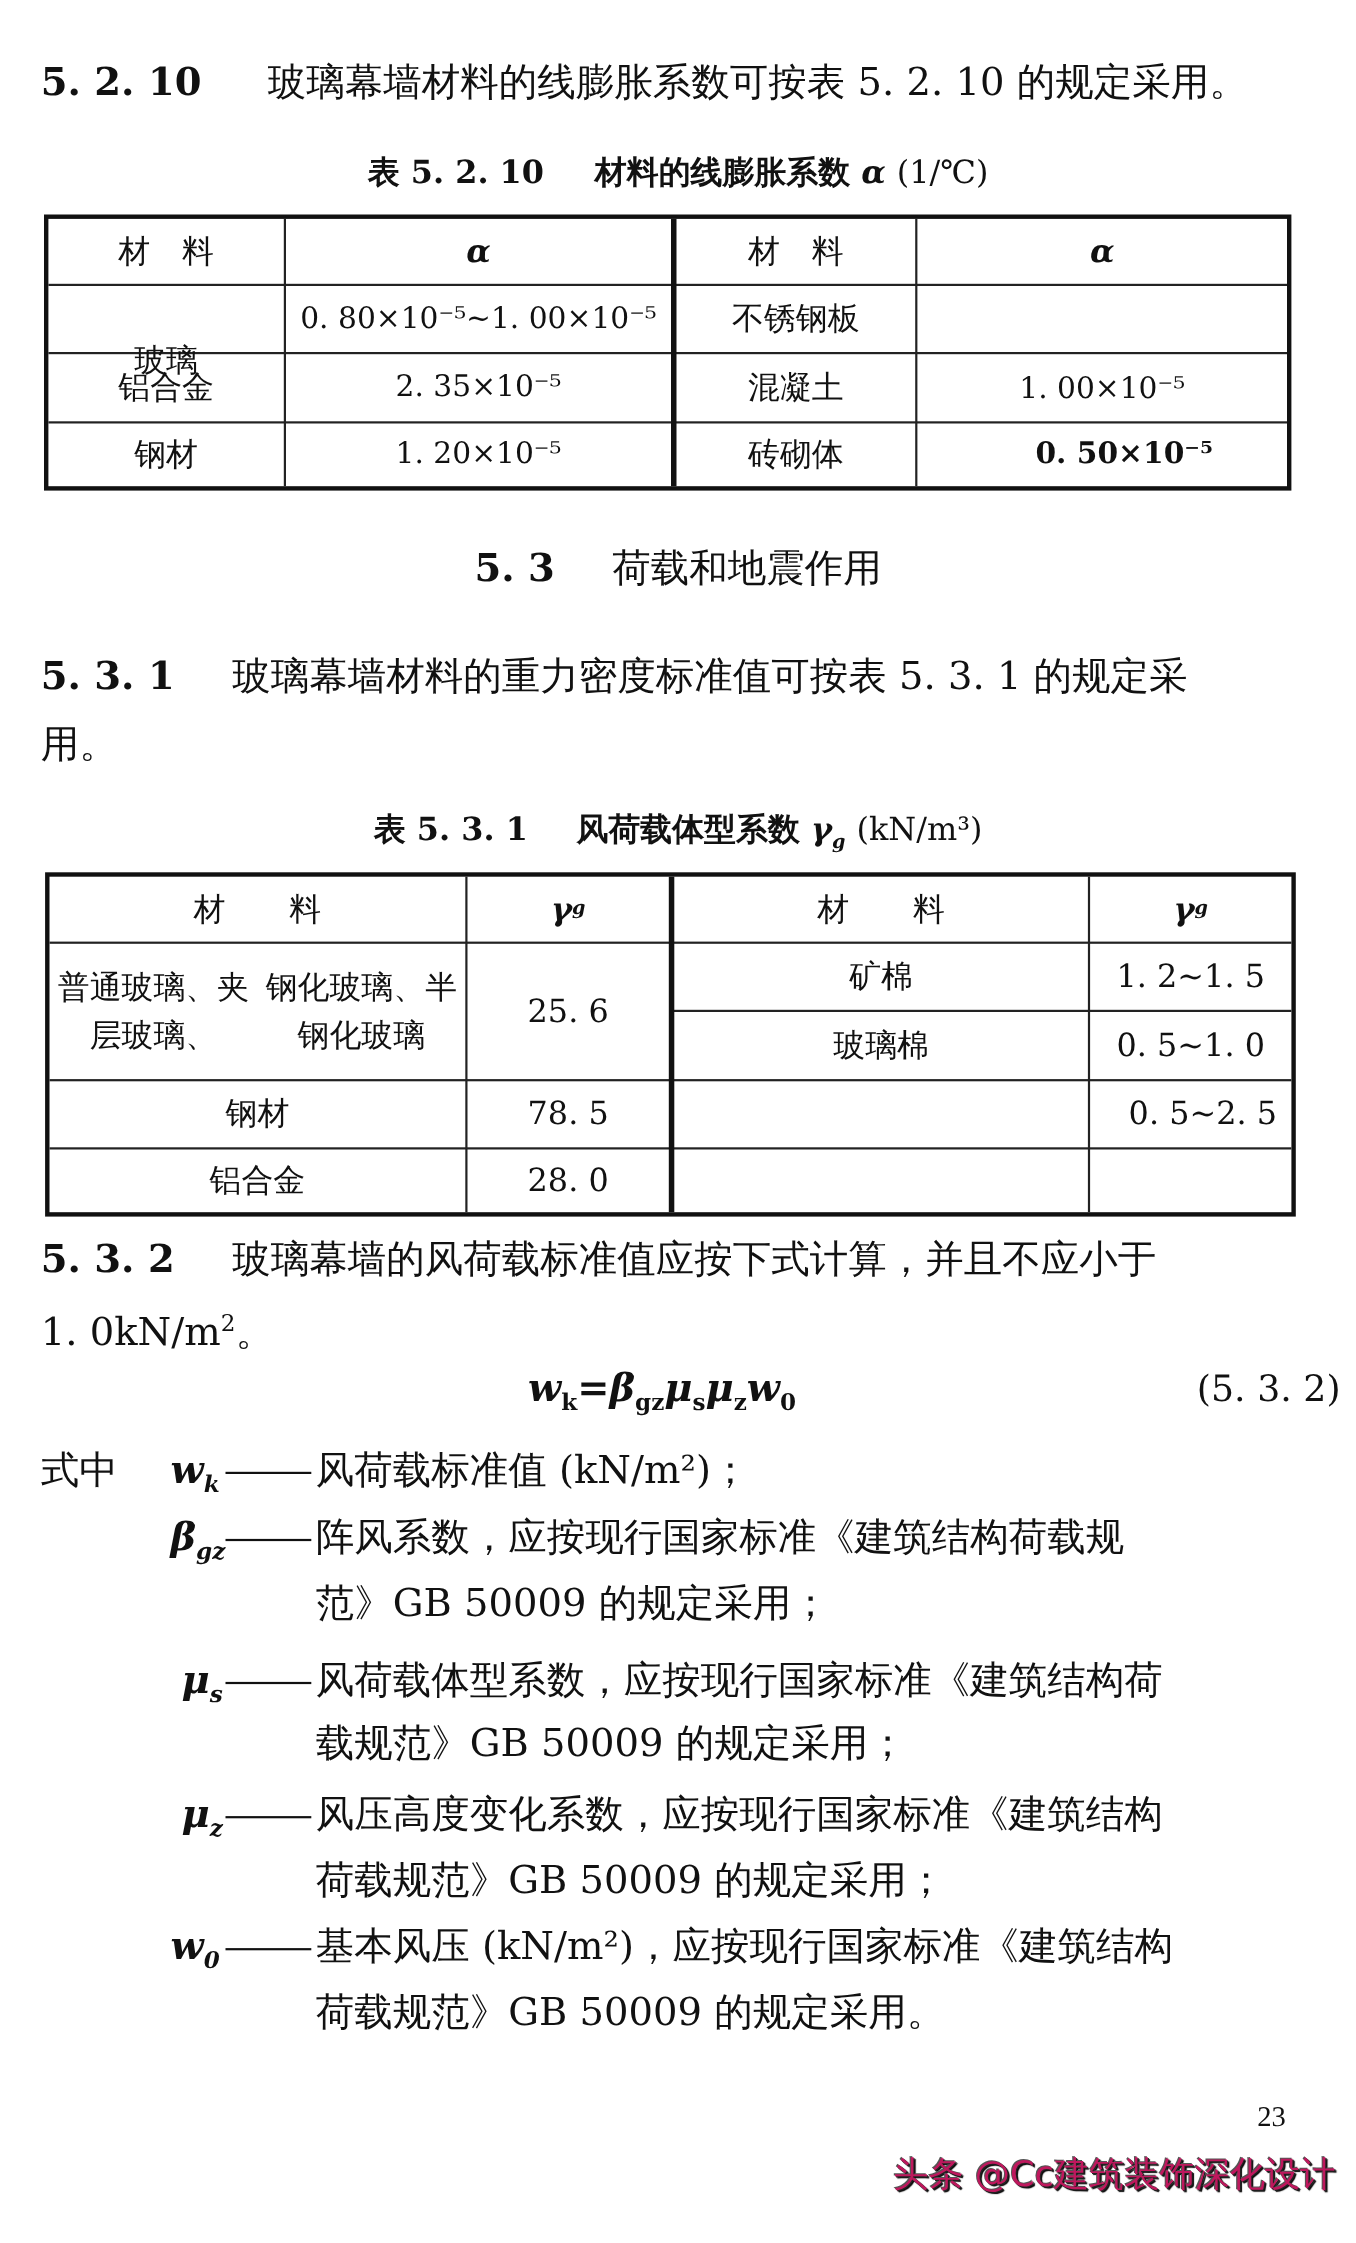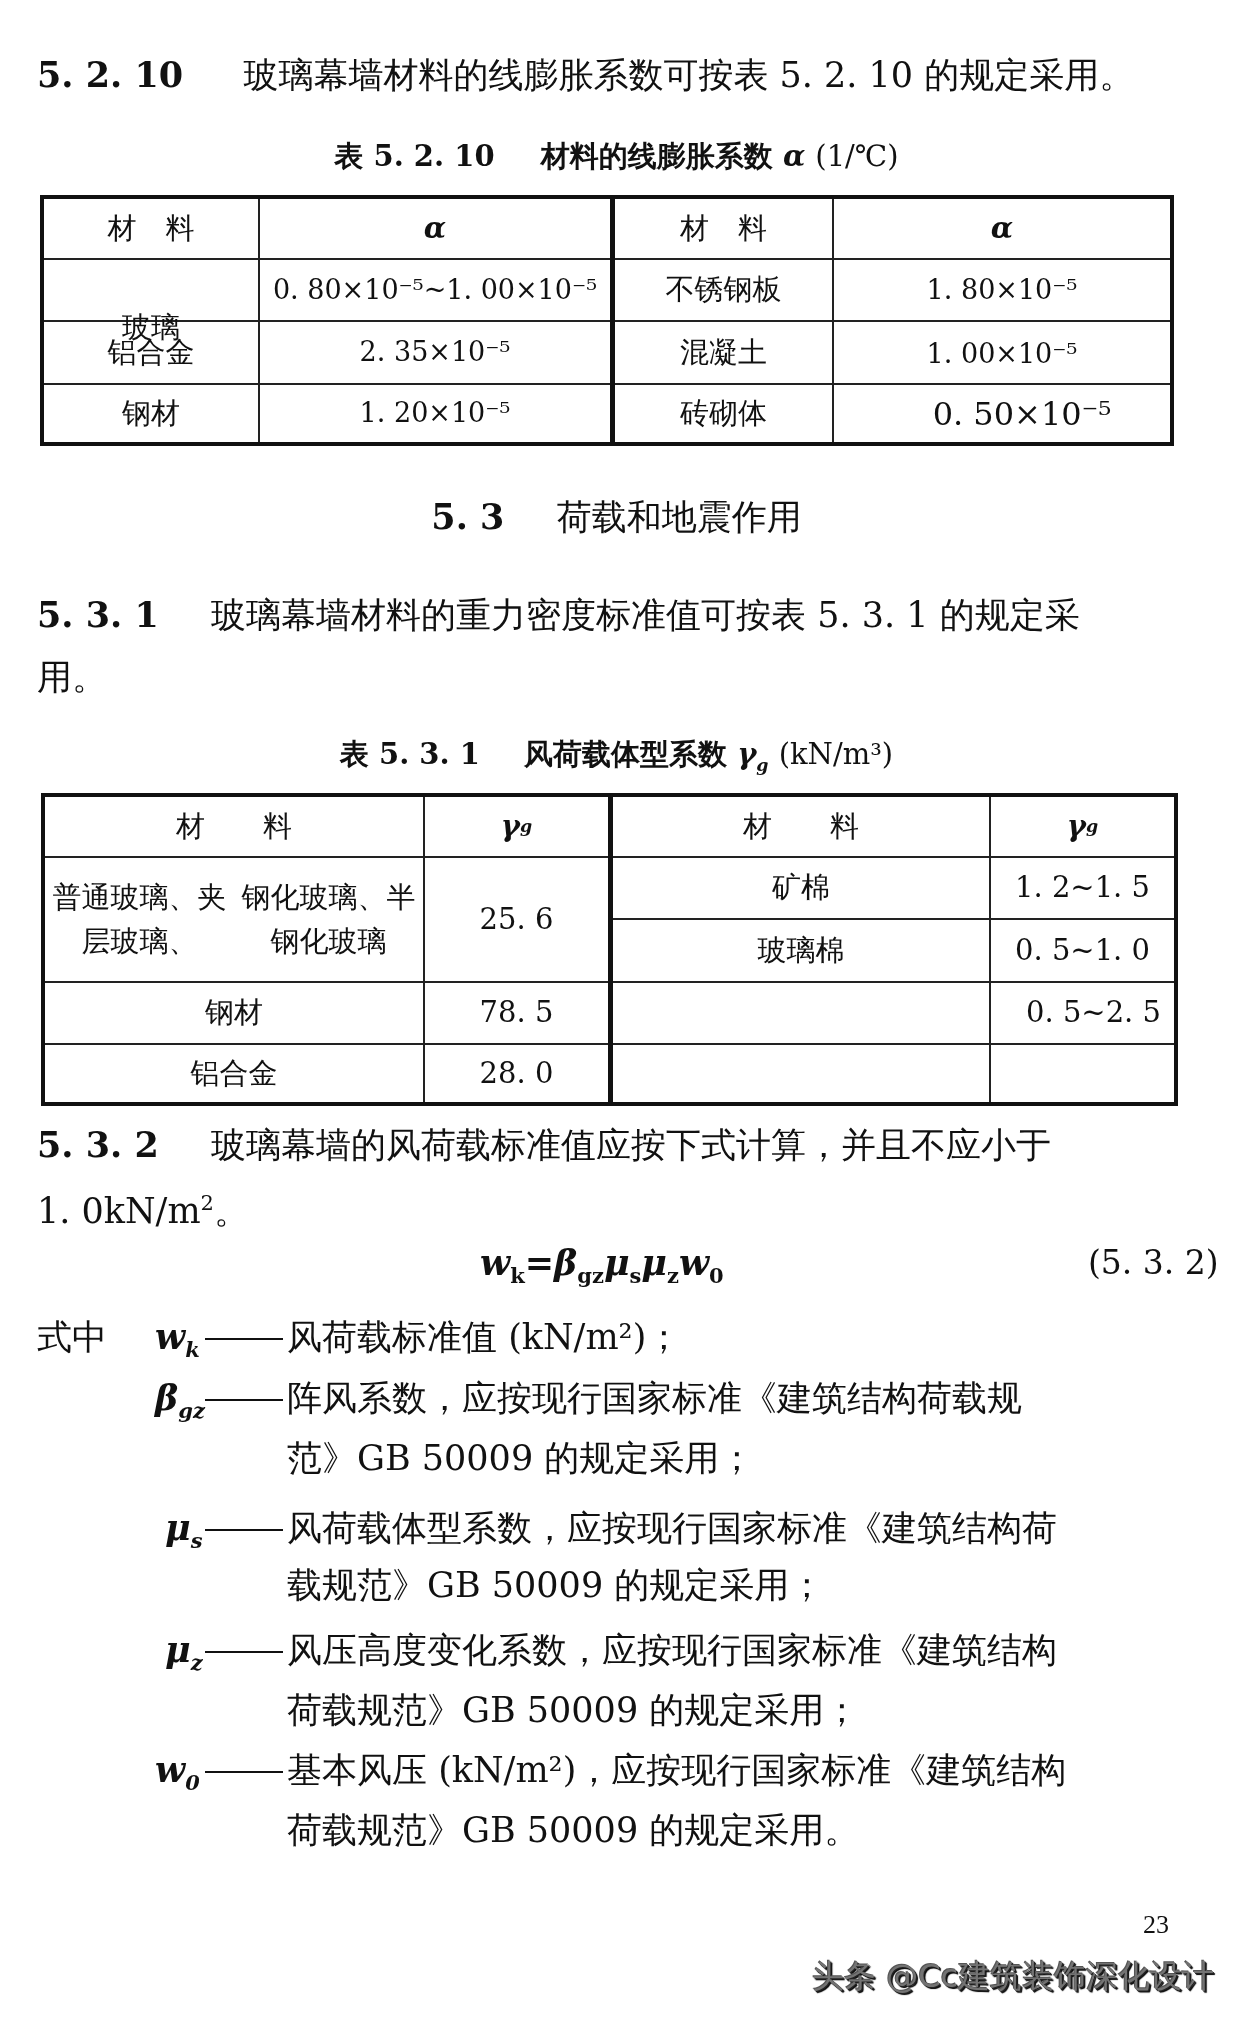--- a/index.html
+++ b/index.html
@@ -20,21 +20,21 @@
   .cell { position: absolute; box-sizing: border-box; display: flex; align-items: center; justify-content: center;
           font-size: 29px; text-align: center; line-height: 1.5; }
   .hl { position: absolute; height: 2px; background: #222; }
   .vl { position: absolute; width: 2px; background: #222; }
   .vthick { position: absolute; width: 5px; background: #111; }
   .greek { font-style: italic; font-weight: bold; font-family: "DejaVu Serif", serif; }
 
   .def-sym { position: absolute; height: 60px; line-height: 60px; font-size: 35px; font-style: italic; font-family: "DejaVu Serif", serif; white-space: nowrap; }
   .def-dash { position: absolute; height: 2px; background: #111; }
   .pageno { font-family: "Liberation Serif", serif; font-size: 26px; }
-  .watermark { font-family: "DejaVu Sans", sans-serif; font-size: 32px; color: #737373;
+  .watermark { font-family: "DejaVu Sans", sans-serif; font-size: 32px; color: #be185d;
     text-shadow: 1px 1px 0 #222, -1px -1px 0 #555, 2px 2px 1px #000; }
 </style>
 </head>
 <body>
 
 <div class="line" style="top:45px; left:37px;">
   <span class="num">5. 2. 10</span>
   <span style="display:inline-block;width:38px;"></span>
   <span>玻璃幕墙材料的线膨胀系数可按表 5. 2. 10 的规定采用。</span>
 </div>
@@ -72,23 +72,20 @@
 
   <div class="cell" style="left:0; top:61px; width:214px; height:60px;margin-top:38px;">
       <span>玻璃</span>
     </div>
   <div class="cell" style="left:216px; top:61px; width:350px; height:60px; font-size:27px;">
       <span>0. 80×10⁻⁵~1. 00×10⁻⁵</span>
     </div>
   <div class="cell" style="left:571px; top:61px; width:217px; height:60px;">
       <span>不锈钢板</span>
     </div>
-  <div class="cell" style="left:790px; top:61px; width:336px; height:60px; font-size:27px;">
-      <span>1. 80×10⁻⁵</span>
-    </div>
 
   <div class="cell" style="left:0; top:123px; width:214px; height:61px;">
       <span>铝合金</span>
     </div>
   <div class="cell" style="left:216px; top:123px; width:350px; height:61px; font-size:27px;">
       <span>2. 35×10⁻⁵</span>
     </div>
   <div class="cell" style="left:571px; top:123px; width:217px; height:61px;">
       <span>混凝土</span>
     </div>
@@ -98,21 +95,21 @@
 
   <div class="cell" style="left:0; top:186px; width:214px; height:57px;">
       <span>钢材</span>
     </div>
   <div class="cell" style="left:216px; top:186px; width:350px; height:57px; font-size:27px;">
       <span>1. 20×10⁻⁵</span>
     </div>
   <div class="cell" style="left:571px; top:186px; width:217px; height:57px;">
       <span>砖砌体</span>
     </div>
-  <div class="cell" style="left:790px; top:186px; width:376px; height:57px; font-size:32px;">
+  <div class="cell" style="left:790px; top:186px; width:376px; height:57px; font-size:27px;font-weight:bold;">
       <span>0. 50×10⁻⁵</span>
     </div>
 </div>
 
 <div class="line center" style="top:487px;">
   <span class="num">5. 3</span>
   <span style="display:inline-block;width:30px;"></span>
   <span>荷载和地震作用</span>
 </div>
 

